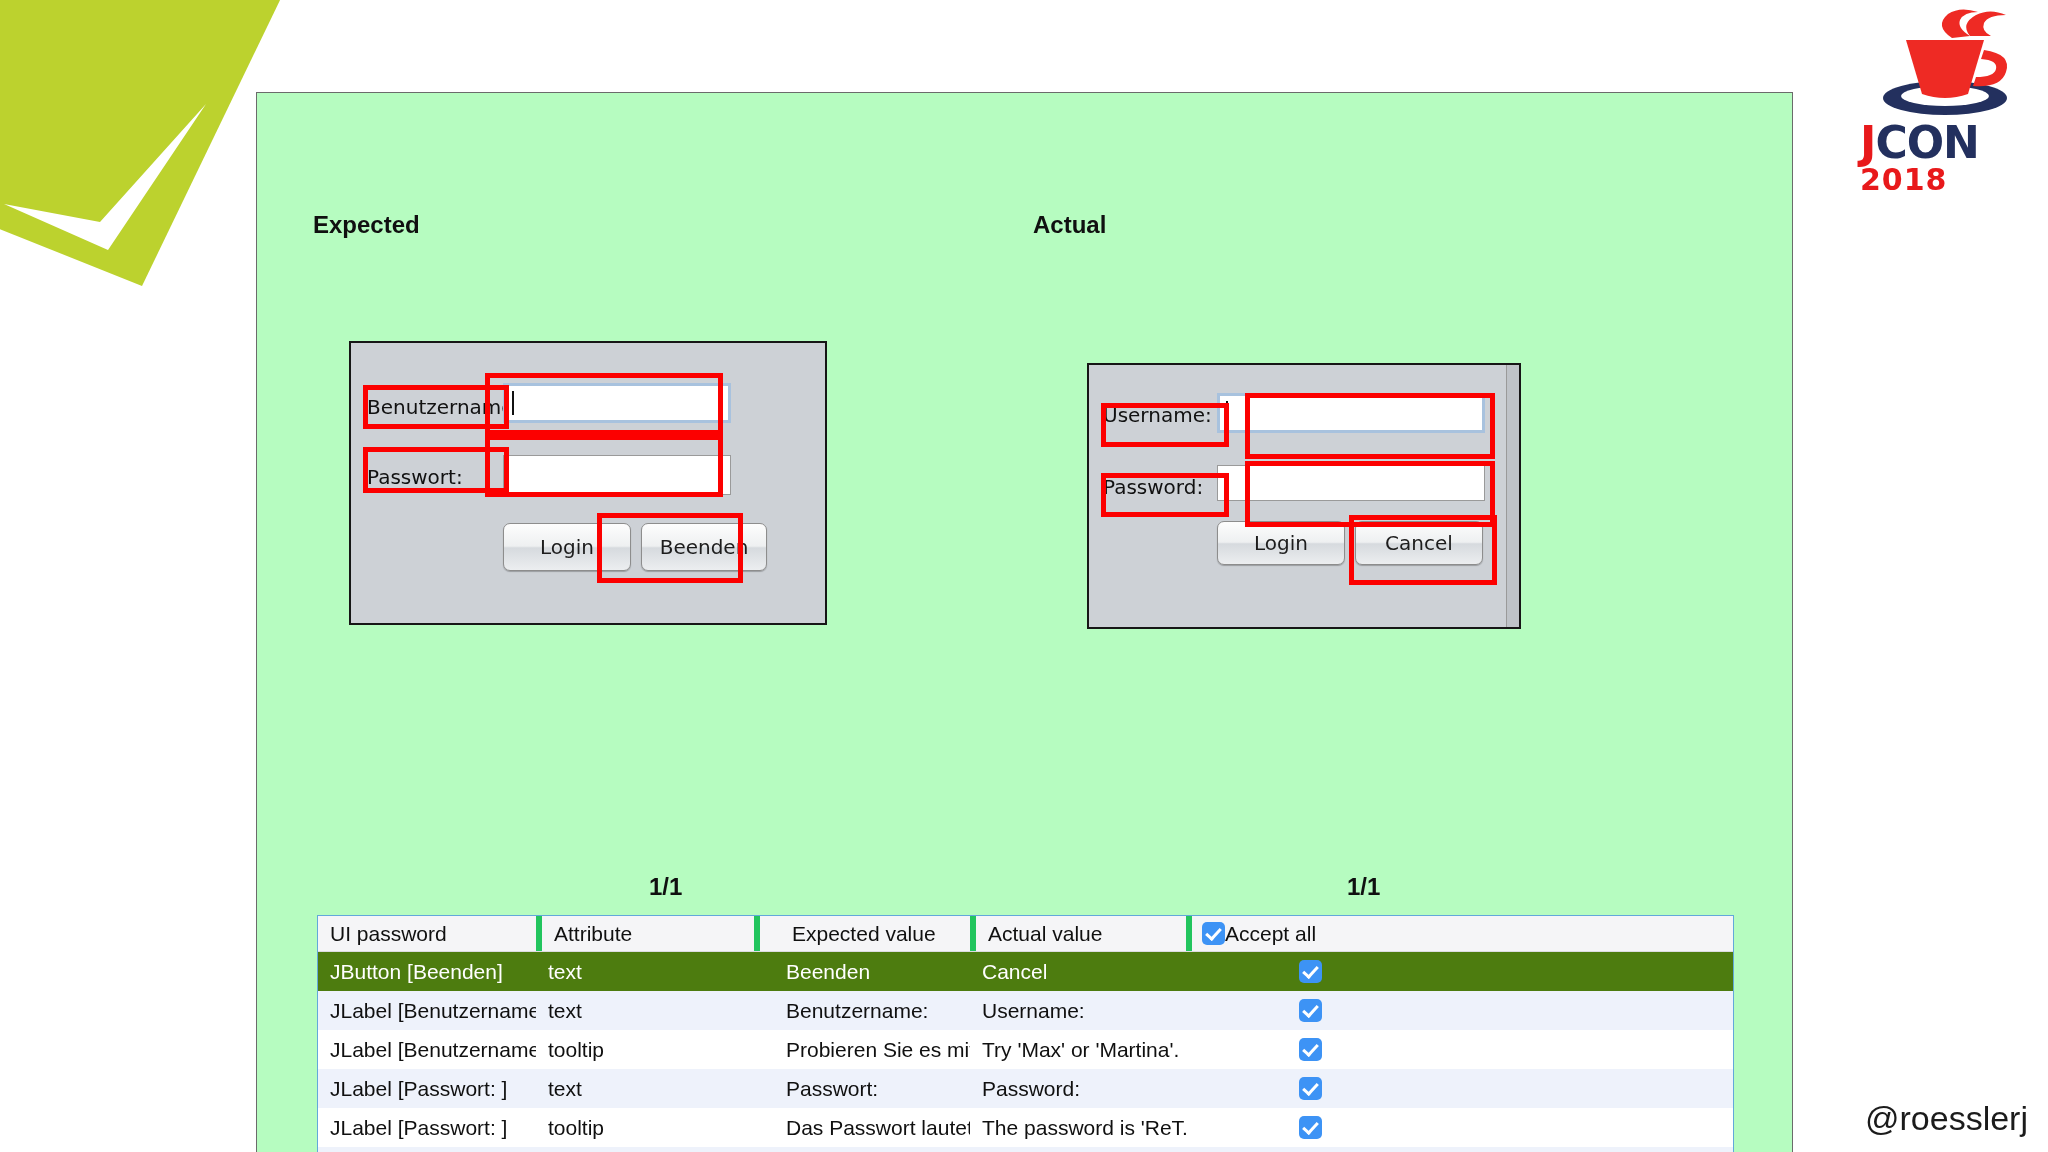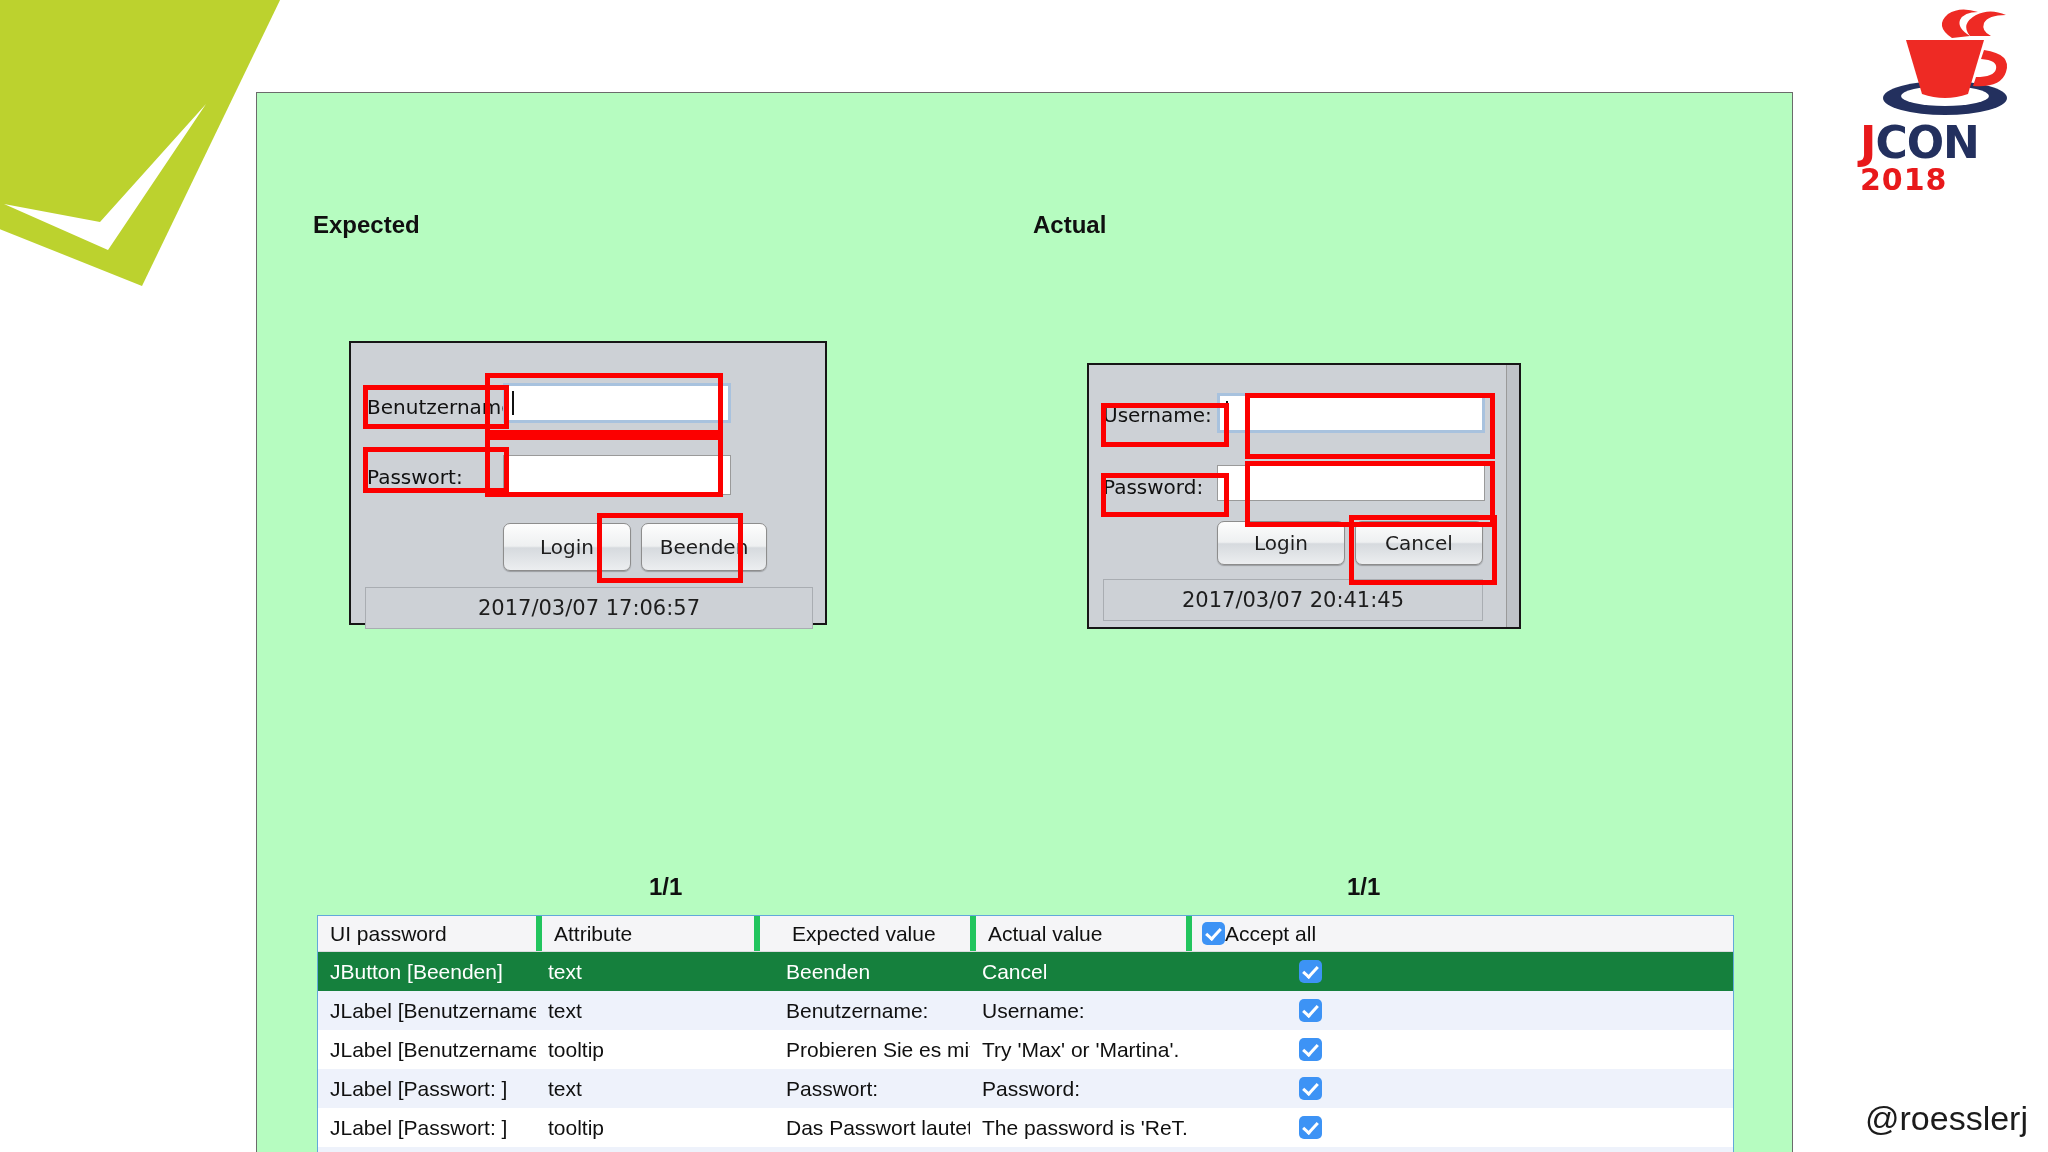--- a/index.html
+++ b/index.html
@@ -216,21 +216,21 @@
     background: #f5f5f7;
     height: 36px;
     border-bottom: 1px solid #dcdce0;
   }
   .rt-head .rt-cell {
     border-left: 6px solid #22c55e;
   }
   .rt-head .rt-cell:first-child { border-left: none; }
   .rt-row.odd  { background: #ffffff; }
   .rt-row.even { background: #eef2fb; }
-  .rt-row.selected { background: #15803d; color: #ffffff; }
+  .rt-row.selected { background: #4d7c0f; color: #ffffff; }
 
   .rt-cell {
     padding-left: 12px;
     box-sizing: border-box;
     white-space: nowrap;
     overflow: hidden;
     height: 100%;
     display: flex;
     align-items: center;
   }
@@ -304,21 +304,20 @@
       <div class="dlg-field focused" style="left:152px; top:40px; width:228px; height:40px;">
         <div class="caret"></div>
       </div>
 
       <div class="dlg-label" style="left:16px; top:122px;">Passwort:</div>
       <div class="dlg-field" style="left:152px; top:112px; width:228px; height:40px;"></div>
 
       <div class="dlg-button" style="left:152px; top:180px; width:128px; height:48px;">Login</div>
       <div class="dlg-button" style="left:290px; top:180px; width:126px; height:48px;">Beenden</div>
 
-      <div class="dlg-status" style="left:14px; top:244px; width:448px; height:42px;">2017/03/07 17:06:57</div>
 
       <div class="redbox" style="left:12px;  top:42px;  width:146px; height:44px;"></div>
       <div class="redbox" style="left:134px; top:30px;  width:238px; height:62px;"></div>
       <div class="redbox" style="left:12px;  top:104px; width:146px; height:46px;"></div>
       <div class="redbox" style="left:134px; top:92px;  width:238px; height:62px;"></div>
       <div class="redbox" style="left:246px; top:170px; width:146px; height:70px;"></div>
     </div>
   </div>
 
   <div class="swing-dialog actual">
@@ -329,21 +328,20 @@
       <div class="dlg-field focused" style="left:128px; top:28px; width:268px; height:40px;">
         <div class="caret"></div>
       </div>
 
       <div class="dlg-label" style="left:14px; top:110px;">Password:</div>
       <div class="dlg-field" style="left:128px; top:100px; width:268px; height:36px;"></div>
 
       <div class="dlg-button" style="left:128px; top:156px; width:128px; height:44px;">Login</div>
       <div class="dlg-button" style="left:266px; top:156px; width:128px; height:44px;">Cancel</div>
 
-      <div class="dlg-status" style="left:14px; top:214px; width:380px; height:42px;">2017/03/07 20:41:45</div>
 
       <div class="redbox" style="left:12px;  top:38px;  width:128px; height:44px;"></div>
       <div class="redbox" style="left:156px; top:28px;  width:250px; height:66px;"></div>
       <div class="redbox" style="left:12px;  top:108px; width:128px; height:44px;"></div>
       <div class="redbox" style="left:156px; top:96px;  width:250px; height:66px;"></div>
       <div class="redbox" style="left:260px; top:150px; width:148px; height:70px;"></div>
     </div>
   </div>
 
   <div class="page-indicator left">1/1</div>

